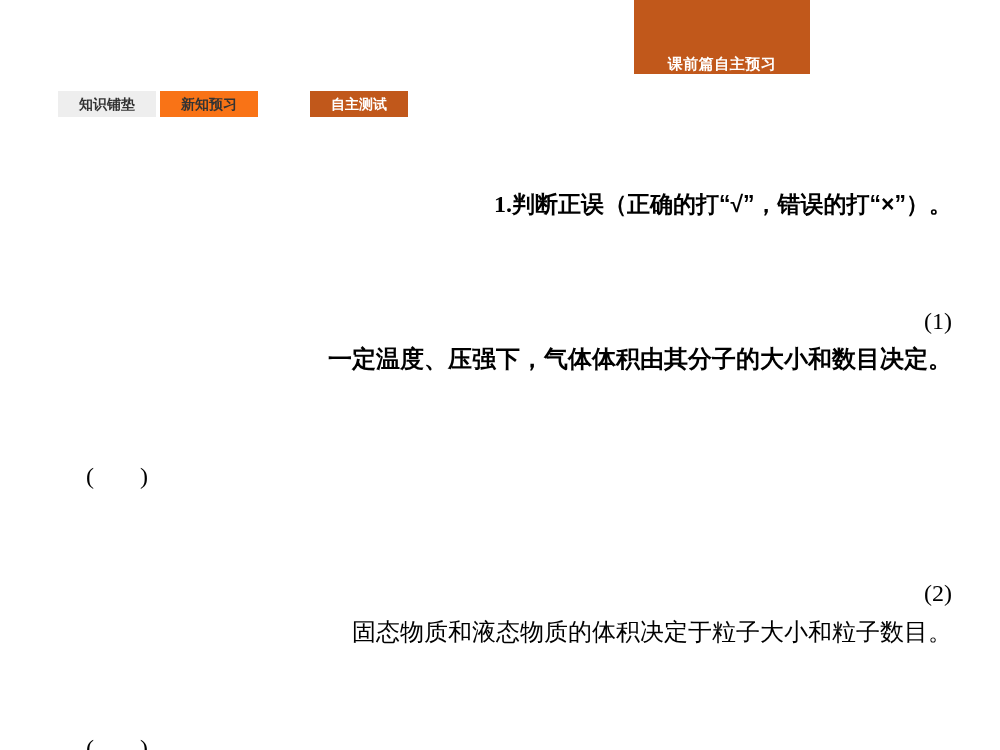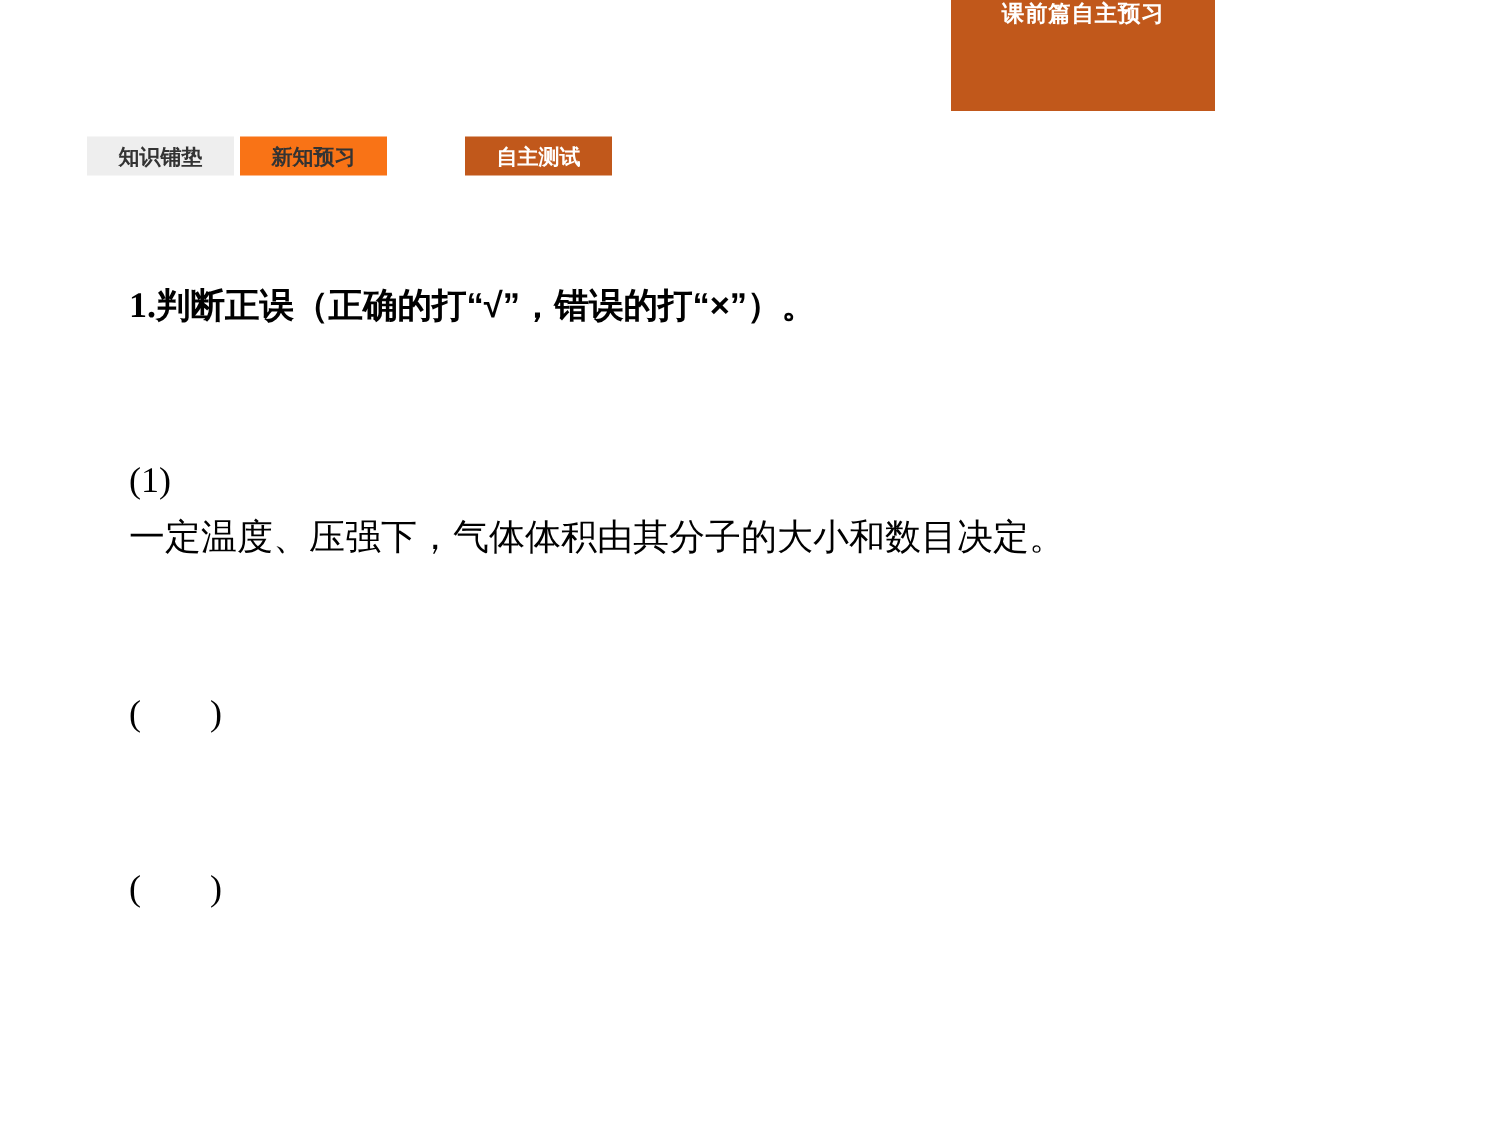--- a/index.html
+++ b/index.html
@@ -22,21 +22,21 @@
     left: 634px;
     top: 0;
     width: 176px;
     height: 74px;
     background: #c1581b;
     color: #ffffff;
     font-family: "Liberation Sans", "DejaVu Sans", sans-serif;
     font-weight: bold;
     font-size: 15px;
     display: flex;
-    align-items: flex-start;
+    align-items: flex-end;
     justify-content: center;
     letter-spacing: 0.5px;
   }
 
   
   .tabs {
     position: absolute;
     left: 58px;
     top: 91px;
     display: flex;
@@ -75,37 +75,38 @@
     top: 146px;
     width: 890px;
     font-size: 24px;
     line-height: 1.62;
   }
   .line {
     white-space: pre-wrap;
   }
   .indent {
     text-indent: 28px;
+    text-align: right;
   }
   .num-bold {
     font-family: "Liberation Serif", "DejaVu Serif", serif;
     font-weight: bold;
   }
   .blank-space {
     display: inline-block;
     width: 46px;
   }
   .q1-text {
     font-family: "Liberation Sans", "DejaVu Sans", sans-serif;
     font-weight: bold;
     font-size: 23px;
   }
   .q-sans {
     font-family: "Liberation Sans", "DejaVu Sans", sans-serif;
-    font-weight: normal;
+    font-weight: bold;
   }
 </style>
 </head>
 <body>
 
 <div class="header-banner">
   <span>课前篇自主预习</span>
 </div>
 
 <div class="tabs">
@@ -129,17 +130,21 @@
   </div>
 
   <div class="line indent">
     <span>(1)</span>
     <span class="q-sans">一定温度、压强下，气体体积由其分子的大小和数目决定。</span>
   </div>
   <div class="line">
     <span>(</span><span class="blank-space"></span><span>)</span>
   </div>
 
+  <div class="line indent">
+    <span>(2)</span>
+    <span>固态物质和液态物质的体积决定于粒子大小和粒子数目。</span>
+  </div>
   <div class="line">
     <span>(</span><span class="blank-space"></span><span>)</span>
   </div>
 
 </div>
 
 </body></html>

